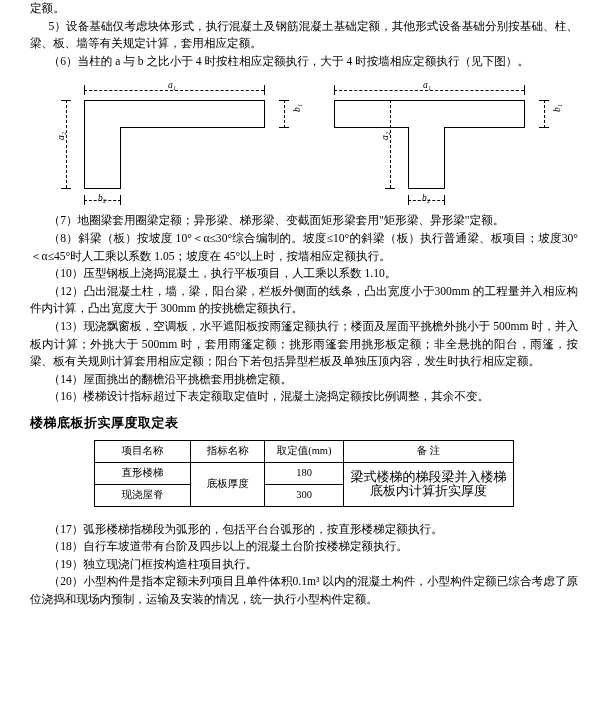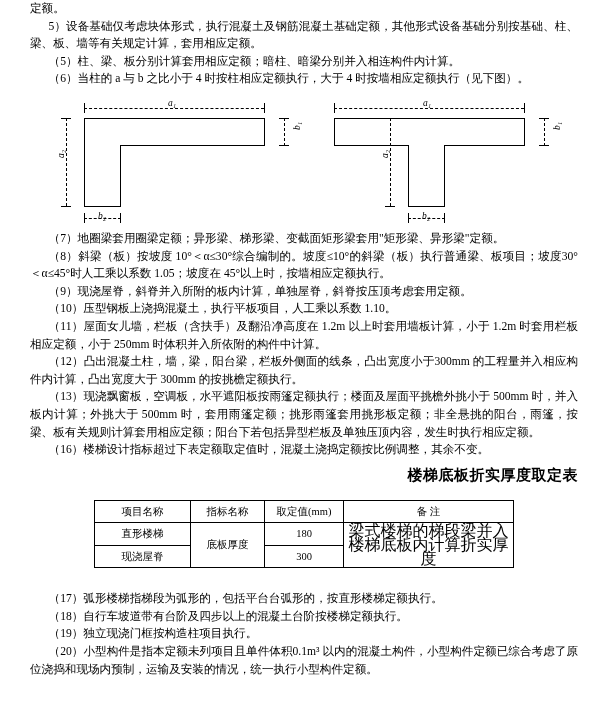--- a/index.html
+++ b/index.html
@@ -77,61 +77,60 @@
   .dim-label.vert {
     writing-mode: vertical-rl;
     transform: rotate(180deg);
   }
   .tick {
     position: absolute;
     background: #000;
   }
   
   .table-title {
-    text-align: right;
-    font-size: 15px;
+    text-align: left;
+    font-size: 13px;
     font-weight: bold;
     margin: 8px 0 3px 0;
     letter-spacing: 0.5px;
   }
   table.stair {
     border-collapse: collapse;
-    margin: 16px auto;
+    margin: 8px auto;
     width: 420px;
     font-size: 10.5px;
   }
   table.stair td, table.stair th {
     border: 1px solid #000;
     text-align: center;
     height: 19px;
     padding: 1px 3px;
     font-weight: normal;
   }
   table.stair th {
     font-weight: normal;
   }
   .col1 { width: 96px; }
   .col2 { width: 72px; }
   .col3 { width: 76px; }
   .col4 { width: 176px; }
   .note-cell {
     text-align: center;
-    font-size: 16px;
+    font-size: 13px;
     line-height: 14px;
   }
 </style>
 </head>
 <body>
 
 <div class="page">
   <div class="body-text">
 
     <p class="para">定额。</p>
     <p class="para indent">5）设备基础仅考虑块体形式，执行混凝土及钢筋混凝土基础定额，其他形式设备基础分别按基础、柱、梁、板、墙等有关规定计算，套用相应定额。</p>
-    <p class="para indent">（5）柱、梁、板分别计算套用相应定额；暗柱、暗梁分别并入相连构件内计算。</p>
     <p class="para indent">（6）当柱的 a 与 b 之比小于 4 时按柱相应定额执行，大于 4 时按墙相应定额执行（见下图）。</p>
 
     <div class="figure">
       <div class="fig-inner">
 
         <div class="dash-h" style="left:40px; top:16px; width:180px;"></div>
         <div class="tick" style="left:40px; top:11px; width:1px; height:10px;"></div>
         <div class="tick" style="left:220px; top:11px; width:1px; height:10px;"></div>
         <div class="dim-label" style="left:124px; top:3px;">a₁</div>
 
@@ -184,25 +183,24 @@
         <div class="dash-h" style="left:364px; top:126px; width:37px;"></div>
         <div class="tick" style="left:364px; top:121px; width:1px; height:10px;"></div>
         <div class="tick" style="left:400px; top:121px; width:1px; height:10px;"></div>
         <div class="dim-label" style="left:378px; top:116px;">b₂</div>
 
       </div>
     </div>
 
     <p class="para indent">（7）地圈梁套用圈梁定额；异形梁、梯形梁、变截面矩形梁套用"矩形梁、异形梁"定额。</p>
     <p class="para indent">（8）斜梁（板）按坡度 10°＜α≤30°综合编制的。坡度≤10°的斜梁（板）执行普通梁、板项目；坡度30°＜α≤45°时人工乘以系数 1.05；坡度在 45°以上时，按墙相应定额执行。</p>
-    <p class="para indent">（9）现浇屋脊，斜脊并入所附的板内计算，单独屋脊，斜脊按压顶考虑套用定额。</p>
     <p class="para indent">（10）压型钢板上浇捣混凝土，执行平板项目，人工乘以系数 1.10。</p>
-    <p class="para indent">（11）屋面女儿墙，栏板（含扶手）及翻沿净高度在 1.2m 以上时套用墙板计算，小于 1.2m 时套用栏板相应定额，小于 250mm 时体积并入所依附的构件中计算。</p>
     <p class="para indent">（12）凸出混凝土柱，墙，梁，阳台梁，栏板外侧面的线条，凸出宽度小于300mm 的工程量并入相应构件内计算，凸出宽度大于 300mm 的按挑檐定额执行。</p>
     <p class="para indent">（13）现浇飘窗板，空调板，水平遮阳板按雨篷定额执行；楼面及屋面平挑檐外挑小于 500mm 时，并入板内计算；外挑大于 500mm 时，套用雨篷定额；挑形雨篷套用挑形板定额；非全悬挑的阳台，雨篷，按梁、板有关规则计算套用相应定额；阳台下若包括异型栏板及单独压顶内容，发生时执行相应定额。</p>
+    <p class="para indent">（14）屋面挑出的翻檐沿平挑檐套用挑檐定额。</p>
     <p class="para indent">（16）楼梯设计指标超过下表定额取定值时，混凝土浇捣定额按比例调整，其余不变。</p>
 
     <div class="table-title">楼梯底板折实厚度取定表</div>
     <table class="stair">
       <thead>
         <tr>
           <th class="col1">项目名称</th>
           <th class="col2">指标名称</th>
           <th class="col3">取定值(mm)</th>
           <th class="col4">备    注</th>

